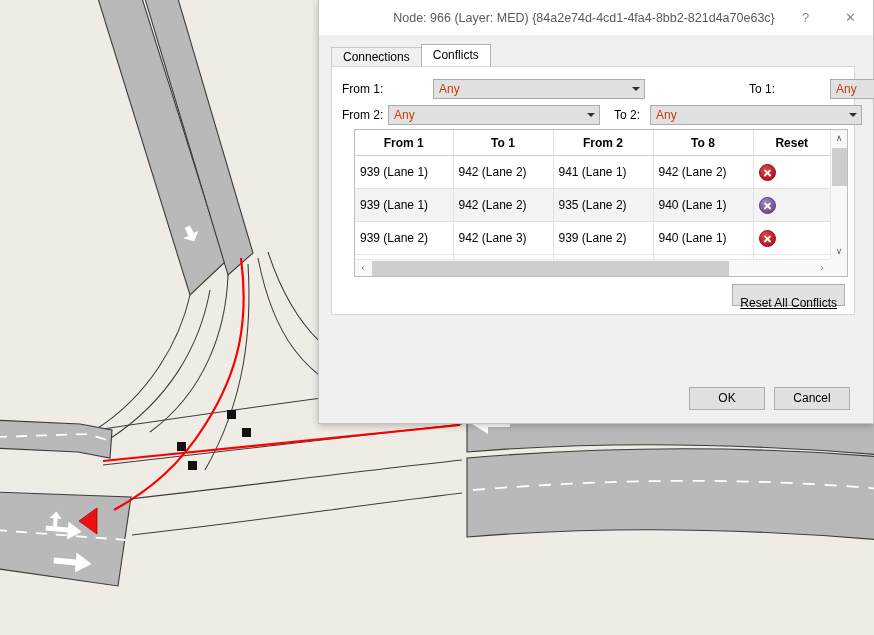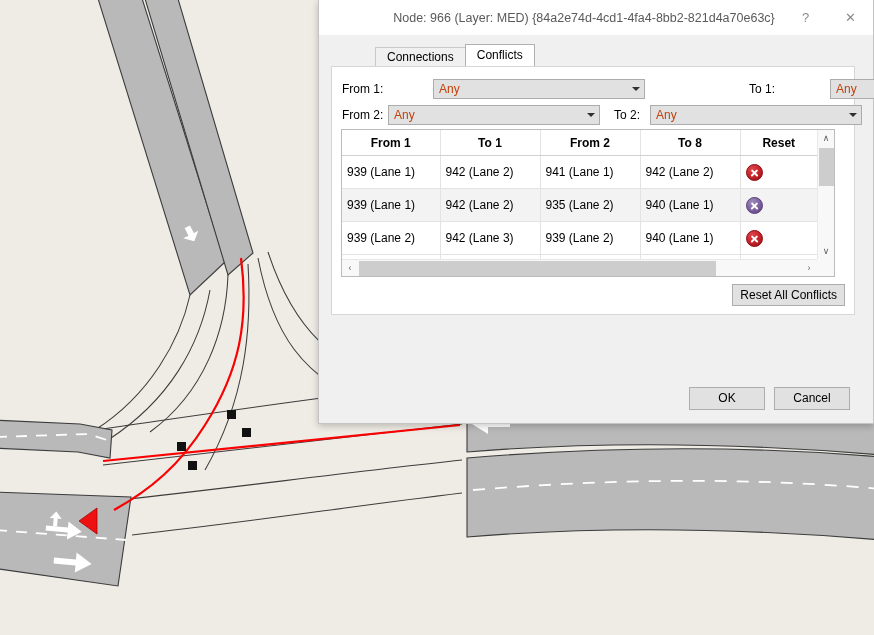--- a/index.html
+++ b/index.html
@@ -69,21 +69,20 @@
 
   
   .tabstrip {
     position: absolute;
     left: 12px;
     top: 45px;
     height: 21px;
     display: flex;
     align-items: flex-end;
     z-index: 3;
-    margin-left: 44px;
   }
   .tab {
     height: 19px;
     line-height: 19px;
     padding: 0 11px;
     font-size: 12px;
     color: #000;
     background: #f0f0f0;
     border: 1px solid #c8c8c8;
     border-bottom: none;
@@ -160,21 +159,21 @@
     width: 0; height: 0;
     border-left: 4px solid transparent;
     border-right: 4px solid transparent;
     border-top: 4px solid #303030;
   }
   .gap { width: 14px; flex: none; }
 
   
   .table-wrap {
     position: absolute;
-    left: 9px;
+    left: 22px;
     top: 62px;
     width: 494px;
     height: 148px;
     border: 1px solid #bcbcbc;
     background: #fff;
     box-sizing: border-box;
     overflow: hidden;
   }
   .tbl-scroll-area {
     position: absolute;
@@ -320,22 +319,23 @@
     line-height: 21px;
     text-align: center;
   }
 
   #reset-all-btn {
     position: absolute;
     right: 9px;
     top: 217px;
     height: 22px;
     line-height: 20px;
-    padding: 0 7px;
+    padding: 8px 7px;
     min-width: 0;
+    text-decoration: underline;
   }
 
   
   .footer {
     position: absolute;
     left: 0; right: 0;
     bottom: 0;
     height: 45px;
   }
   #ok-btn {

